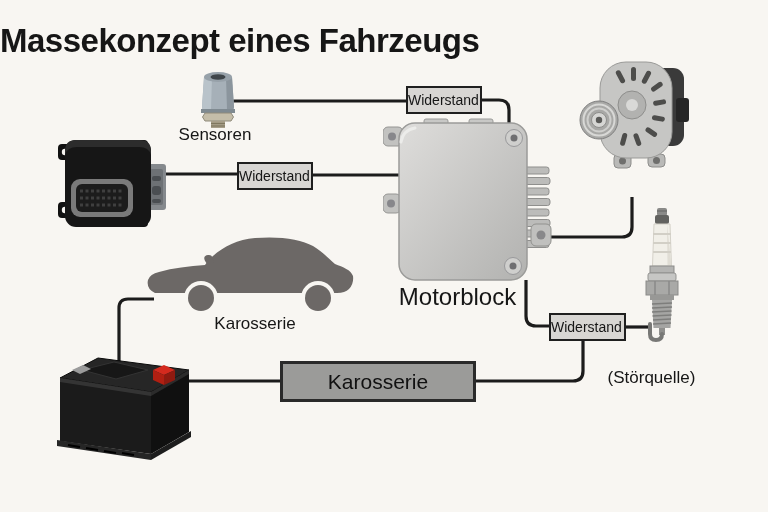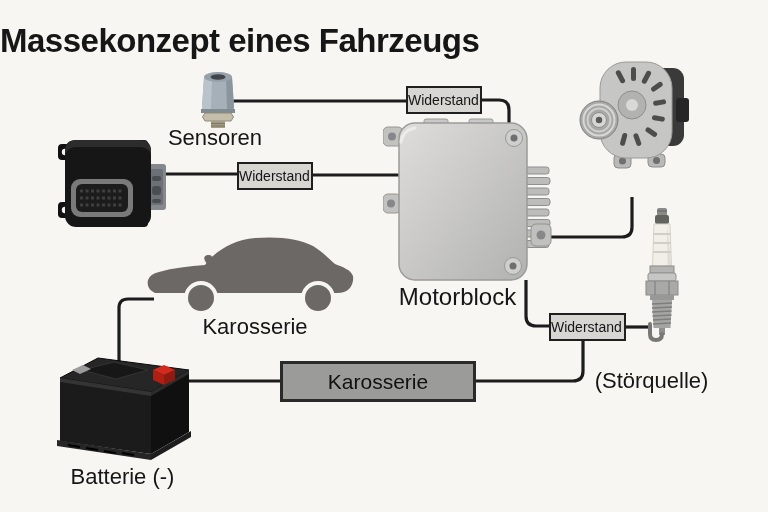--- a/index.html
+++ b/index.html
@@ -11,21 +11,21 @@
   }
   .title{
     position:absolute;left:0;right:0;top:22px;margin:0;
     text-align:left;font-size:33px;font-weight:bold;letter-spacing:-0.5px;
     color:var(--text,#161616);
   }
   .wires{position:absolute;left:0;top:0;width:768px;height:512px;}
   .wire{fill:none;stroke:var(--wire,#1c1c1c);stroke-width:3.2;}
   .comp{position:absolute;}
   .lbl{
-    position:absolute;text-align:center;font-size:22px;line-height:1.15;
+    position:absolute;text-align:center;font-size:17px;line-height:1.15;
     color:var(--text,#161616);white-space:nowrap;
   }
   .resistor{
     position:absolute;display:flex;align-items:center;justify-content:flex-start;
     background:var(--resistor-fill,#d8d6d3);
     border:2.5px solid var(--resistor-border,#1f1f1f);
     font-size:14px;box-sizing:border-box;
   }
   .ground-bus{
     position:absolute;display:flex;align-items:center;justify-content:center;
@@ -230,15 +230,14 @@
     <polygon points="112,27 123,22 123,32 112,37" fill="#8f1a10"></polygon>
     <polygon points="5,92 99,106 99,112 5,98" fill="#262626"></polygon>
     <polygon points="99,106 139,83 139,89 99,112" fill="#1d1d1d"></polygon>
     <g stroke="#000000" stroke-width="2">
       <line x1="16" y1="97" x2="28" y2="99"></line>
       <line x1="34" y1="100" x2="46" y2="102"></line>
       <line x1="52" y1="103" x2="64" y2="105"></line>
       <line x1="70" y1="105" x2="82" y2="107"></line>
     </g>
   </svg>
-  <div class="lbl" style="left:40px;top:464px;width:165px">Batterie (-)</div>
 
 </div>
 
 </body></html>

